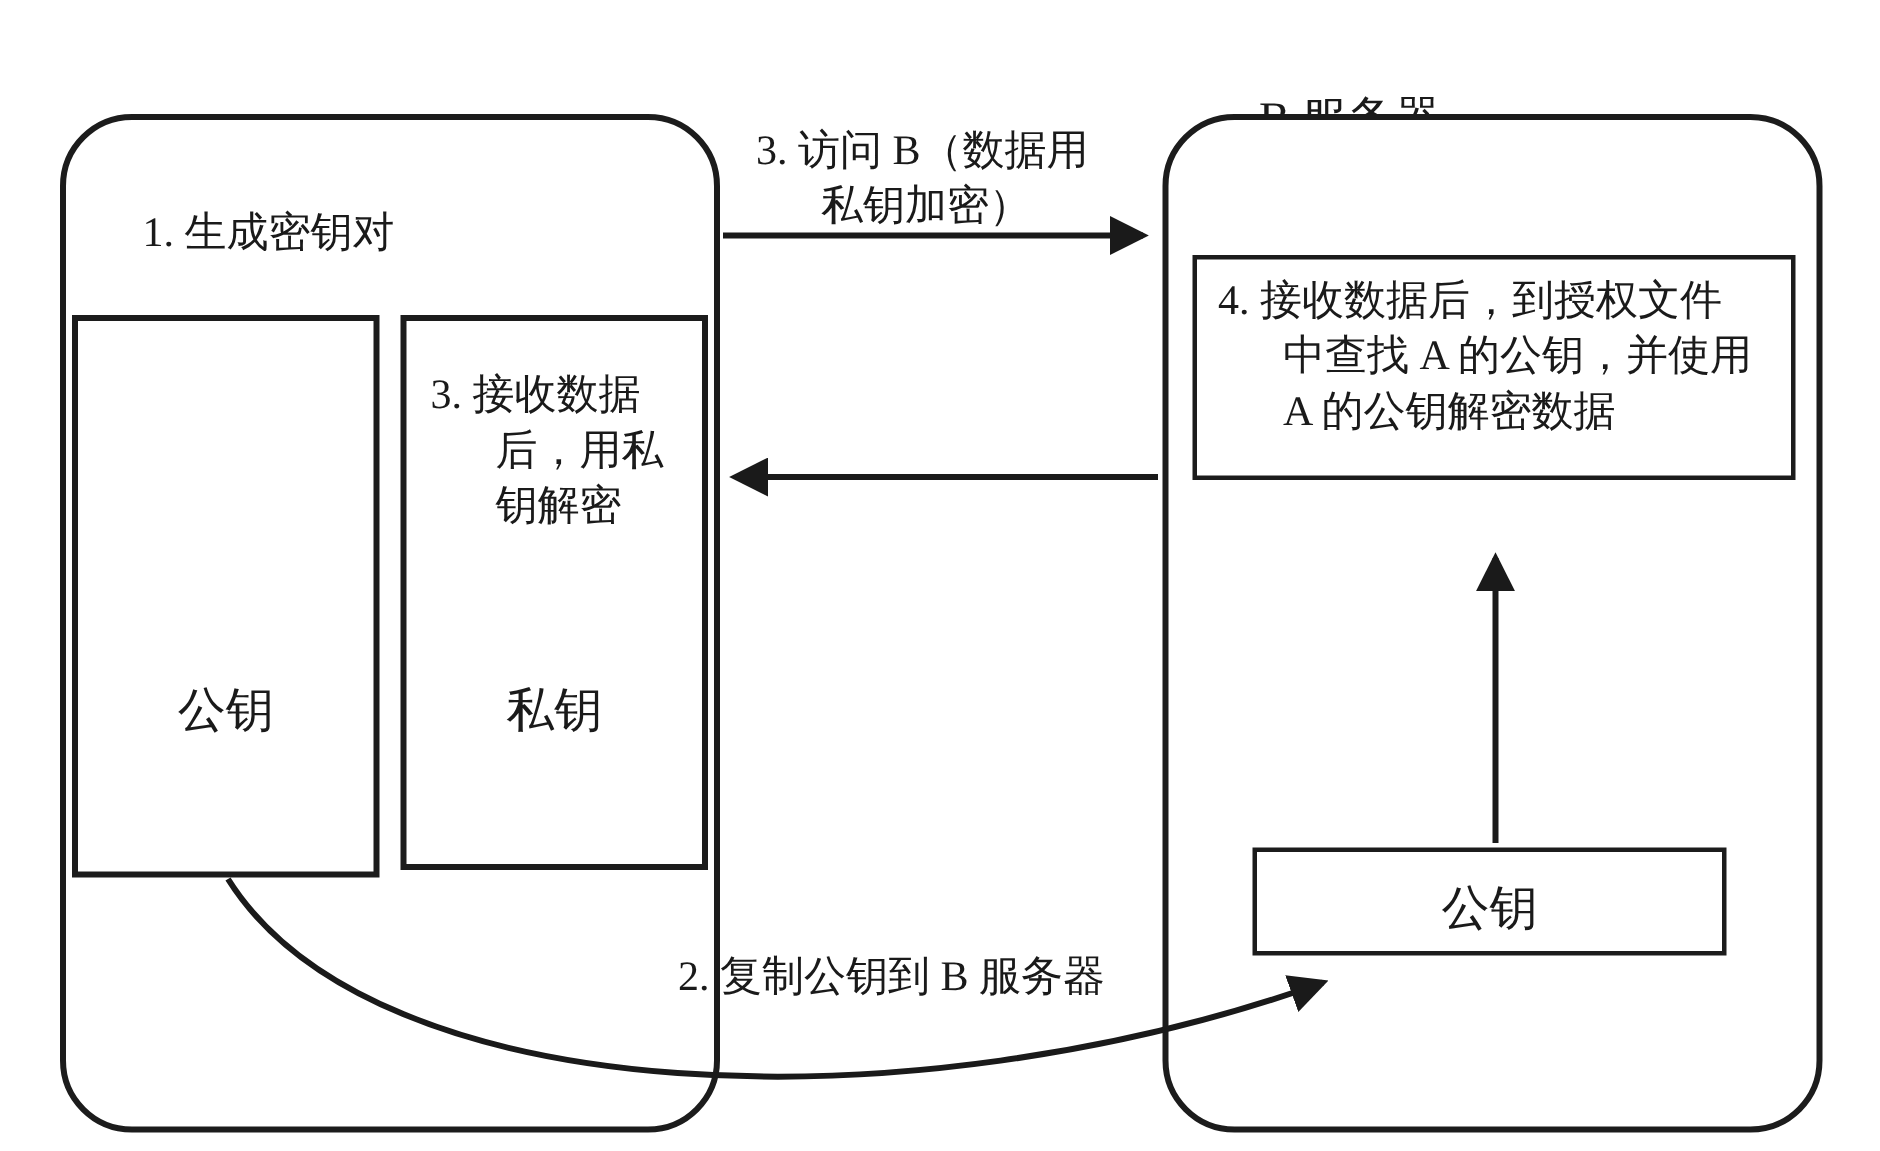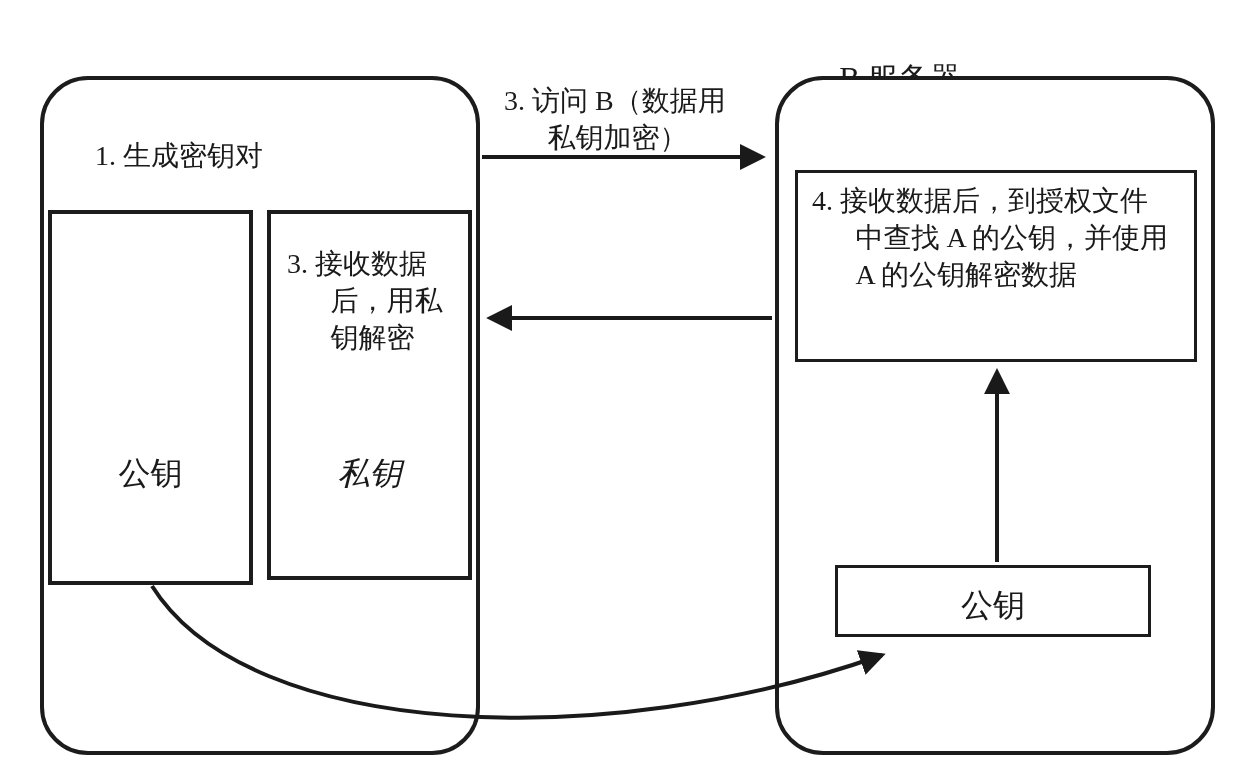--- a/index.html
+++ b/index.html
@@ -61,29 +61,30 @@
   <div class="abs step-label" style="left:95px; top:138px; width:330px;">1. 生成密钥对</div>
 
   <div class="abs inner-box" style="left:48px; top:210px; width:205px; height:375px;">
     <div class="abs key-label" style="left:0; top:238px; width:100%;">公钥</div>
   </div>
 
   <div class="abs inner-box" style="left:267px; top:210px; width:205px; height:370px;">
     <div class="abs step-label hang" style="left:16px; top:32px; width:175px;">3. 接收数据
 后，用私
 钥解密</div>
-    <div class="abs key-label" style="left:0; top:238px; width:100%;font-style:italic;">私钥</div>
+    <div class="abs key-label" style="left:0; top:238px; width:100%;">私钥</div>
   </div>
 
   <div class="abs step-label hang" style="left:504px; top:83px; width:280px;">3. 访问 B（数据用
 私钥加密）</div>
 
 
+  <div class="abs step-label" style="left:452px; top:634px; width:320px; white-space:nowrap;">2. 复制公钥到 B 服务器</div>
 
-  <div class="abs thin-box" style="left:795px; top:170px; width:402px; height:192px;text-decoration:underline;">
+  <div class="abs thin-box" style="left:795px; top:170px; width:402px; height:150px;text-decoration:underline;">
     <div class="abs step-label hang" style="left:14px; top:10px; width:375px;">4. 接收数据后，到授权文件
 中查找 A 的公钥，并使用
 A 的公钥解密数据</div>
   </div>
 
   <div class="abs thin-box" style="left:835px; top:565px; width:316px; height:72px;">
     <div class="abs key-label" style="left:0; top:16px; width:100%;">公钥</div>
   </div>
 
   <svg class="abs arrows" width="1253" height="767" viewBox="0 0 1253 767">

